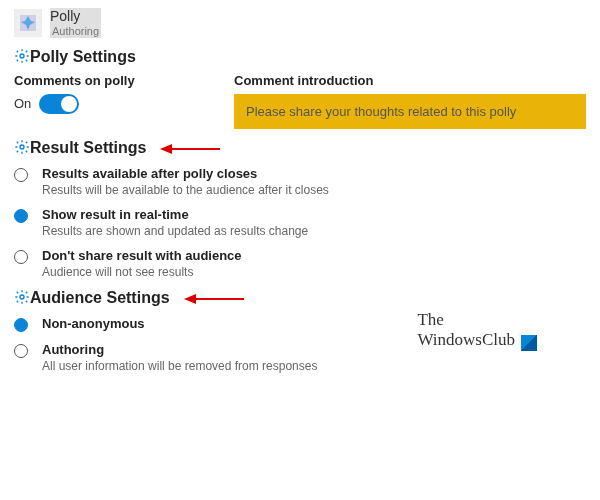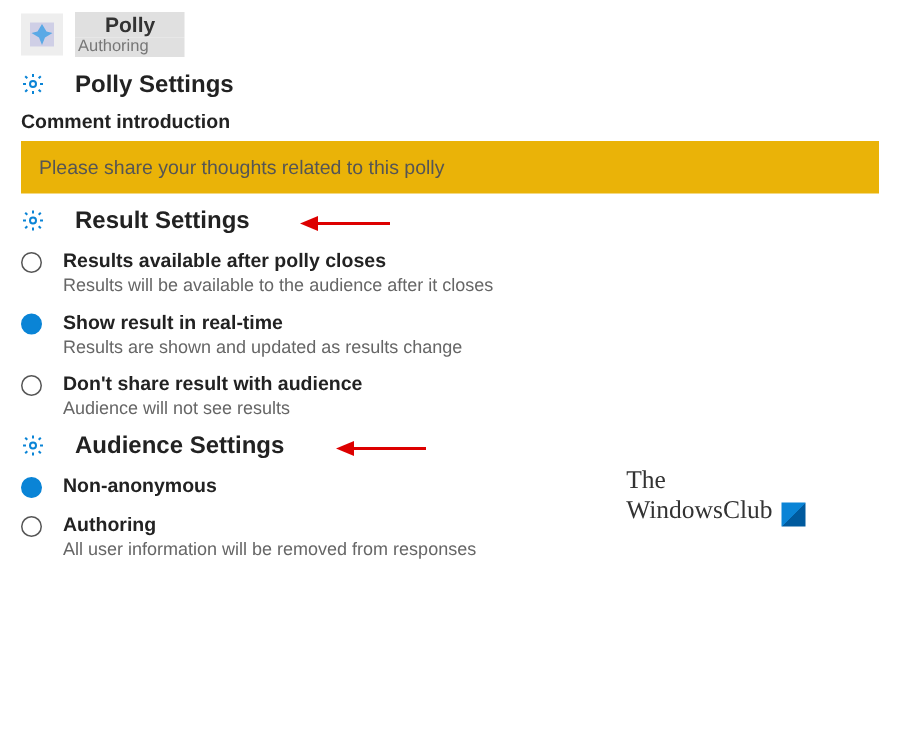--- a/index.html
+++ b/index.html
@@ -23,34 +23,34 @@
       width: 28px;
       height: 28px;
       background: #eee;
       display: flex;
       align-items: center;
       justify-content: center;
     }
     .app-title-block { line-height: 1.2; }
     .app-title {
       font-size: 14px;
-      font-weight: 700;
+      font-weight: 400;
       background: #e0e0e0;
-      padding: 0 20px;
+      padding: 0 0;
     }
     .app-subtitle {
       font-size: 11px;
       color: #777;
       background: #e0e0e0;
       padding: 0 2px;
     }
     .section-header {
       display: flex;
       align-items: center;
-      gap: 20px;
+      gap: 0;
       margin: 10px 0 6px 0;
     }
     .section-header .gear {
       color: #0a84d6;
     }
     .section-header h2 {
       font-size: 16px;
       font-weight: 700;
       color: #222;
     }
@@ -177,20 +177,27 @@
   <span class="gear">
     <svg width="16" height="16" viewBox="0 0 24 24" fill="none" stroke="#0a84d6" stroke-width="2">
       <circle cx="12" cy="12" r="3"></circle>
       <path d="M12 2v3M12 19v3M4.2 4.2l2.1 2.1M17.7 17.7l2.1 2.1M2 12h3M19 12h3M4.2 19.8l2.1-2.1M17.7 6.3l2.1-2.1"></path>
     </svg>
   </span>
   <h2>Polly Settings</h2>
 </div>
 
 <div class="row">
+  <div class="col" style="flex:0 0 180px;">
+    <div class="label">Comments on polly</div>
+    <div class="toggle-row">
+      <span class="toggle-state">On</span>
+      <div class="toggle"></div>
+    </div>
+  </div>
   <div class="col">
     <div class="label">Comment introduction</div>
     <input class="input-box" type="text" value="Please share your thoughts related to this polly" style="">
   </div>
 </div>
 
 <div class="section-header">
   <span class="gear">
     <svg width="16" height="16" viewBox="0 0 24 24" fill="none" stroke="#0a84d6" stroke-width="2">
       <circle cx="12" cy="12" r="3"></circle>

